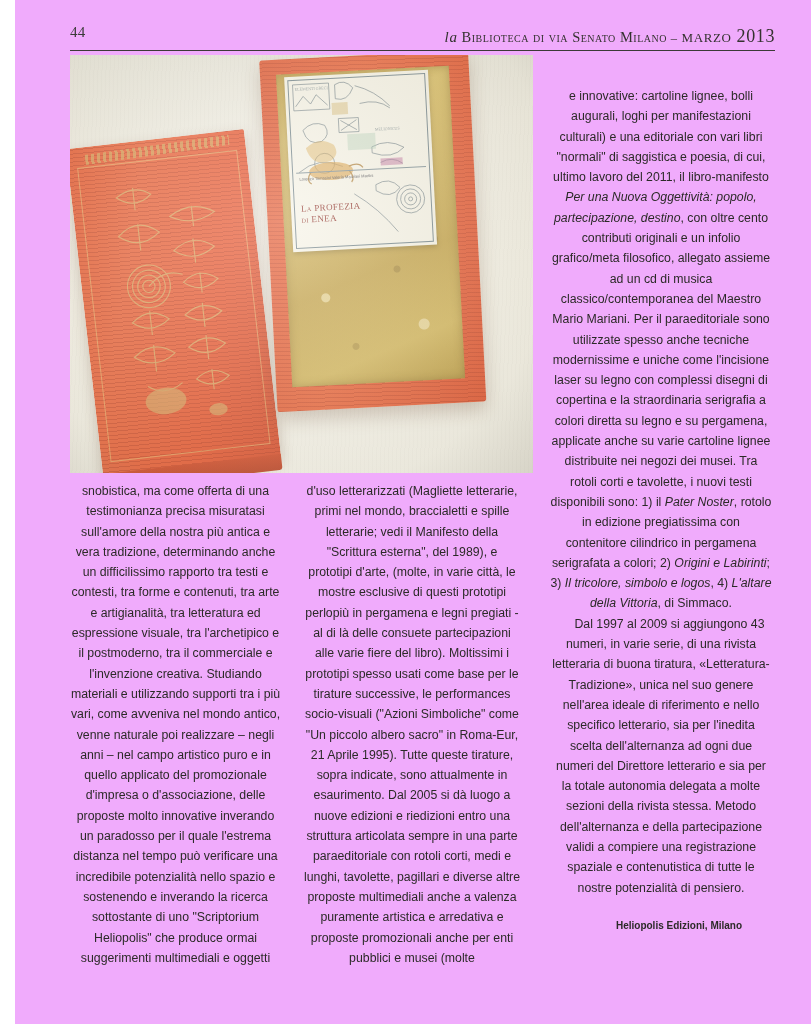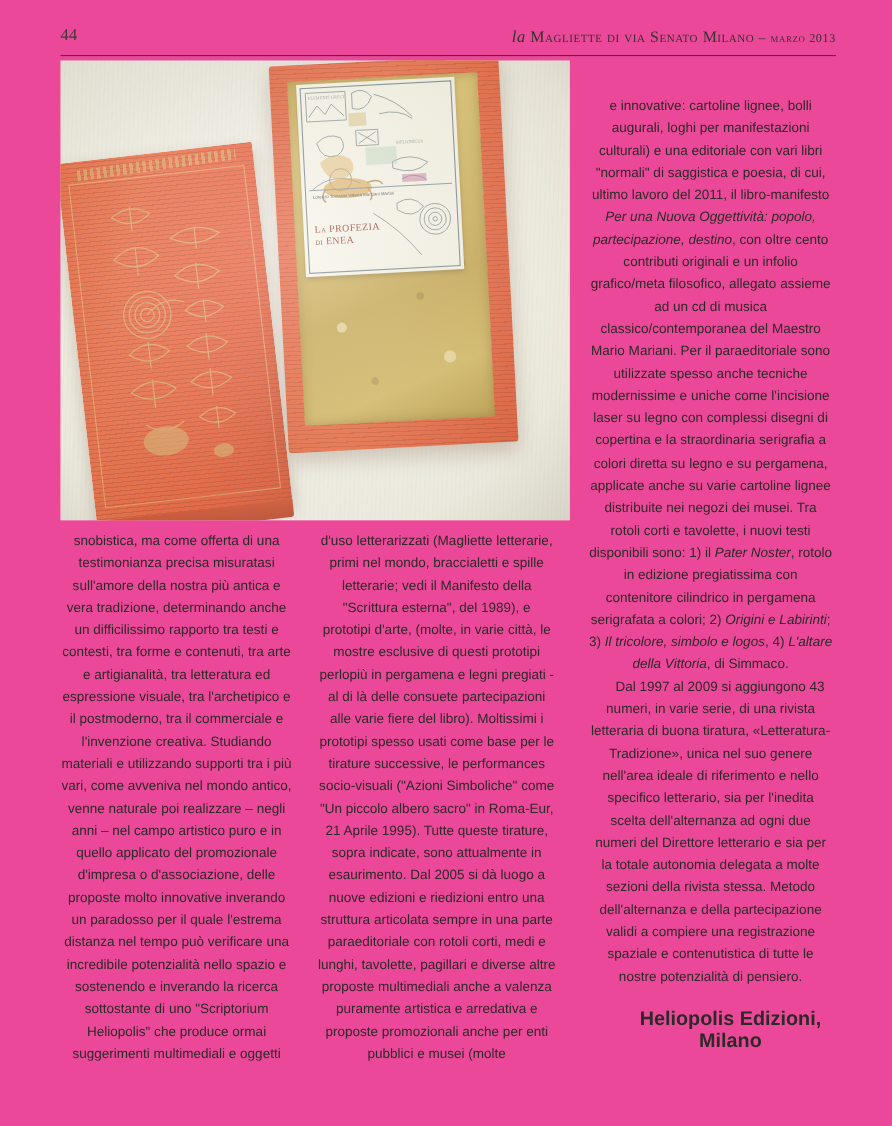--- a/index.html
+++ b/index.html
@@ -5,41 +5,42 @@
   html,body{margin:0;padding:0;}
   body{
     width:811px;height:1024px;
     background:#ffffff;
     font-family:"Liberation Sans", sans-serif;
     overflow:hidden;
     position:relative;
   }
   .page{
     position:absolute;inset:0;
-    background:#ec4899;
+    background:#f0abfc;
+    margin-left:15px;
   }
   
   .runhead{
     position:absolute;left:0;top:24px;width:811px;height:22px;
   }
   .folio{
     position:absolute;left:55px;top:0;
     font-family:"Liberation Serif", serif;
     font-size:15px;color:#3a3a38;letter-spacing:.3px;
   }
   .runtitle{
     position:absolute;right:51px;top:2px;
     font-family:"Liberation Serif", serif;
     font-size:12.5px;color:#34322f;
     letter-spacing:.7px;
     white-space:nowrap;
   }
   .runtitle .it{font-style:italic;text-transform:none;font-size:15px;}
   .runtitle .sc{font-variant:small-caps;font-size:14.5px;letter-spacing:.5px;}
-  .runtitle .scsm{font-variant:small-caps;font-size:11px;letter-spacing:.6px;}
+  .runtitle .scsm{font-variant:small-caps;font-size:18px;letter-spacing:.6px;}
   .rule{
     position:absolute;left:55px;top:50px;width:705px;height:1px;
     background:#3c3a37;
   }
 
   
   .photo{
     position:absolute;left:55px;top:55px;width:463px;height:418px;
     background:
       linear-gradient(175deg,#e9e7dc 0%,#f2efe4 22%,#f6f3e8 55%,#f7f5ec 100%);
@@ -157,35 +158,35 @@
   }
   .col p{margin:0;}
   .col p + p{text-indent:17px;}
   .col .it{font-style:italic;}
   #col-left  {left:55px;  top:481px; width:211px;}
   #col-mid   {left:289px; top:481px; width:216px;}
   #col-right {left:535px; top:86px;  width:222px;}
   .contact{
     margin-top:18px;
     font-weight:bold;
-    font-size:18px;
+    font-size:10px;
     line-height:20px;
     padding-left:36px;
   }
 </style>
 </head>
 <body>
 
 <div class="page">
 
   <div class="runhead">
     <div class="folio">44</div>
     <div class="runtitle">
       <span class="it">la</span>
-      <span class="sc">Magliette di via Senato Milano</span>
+      <span class="sc">Biblioteca di via Senato Milano</span>
       <span>–</span>
       <span class="scsm">marzo 2013</span>
     </div>
   </div>
   <div class="rule"></div>
 
   <div class="photo">
     <div class="paperlines"></div>
 
     <div class="lid">

